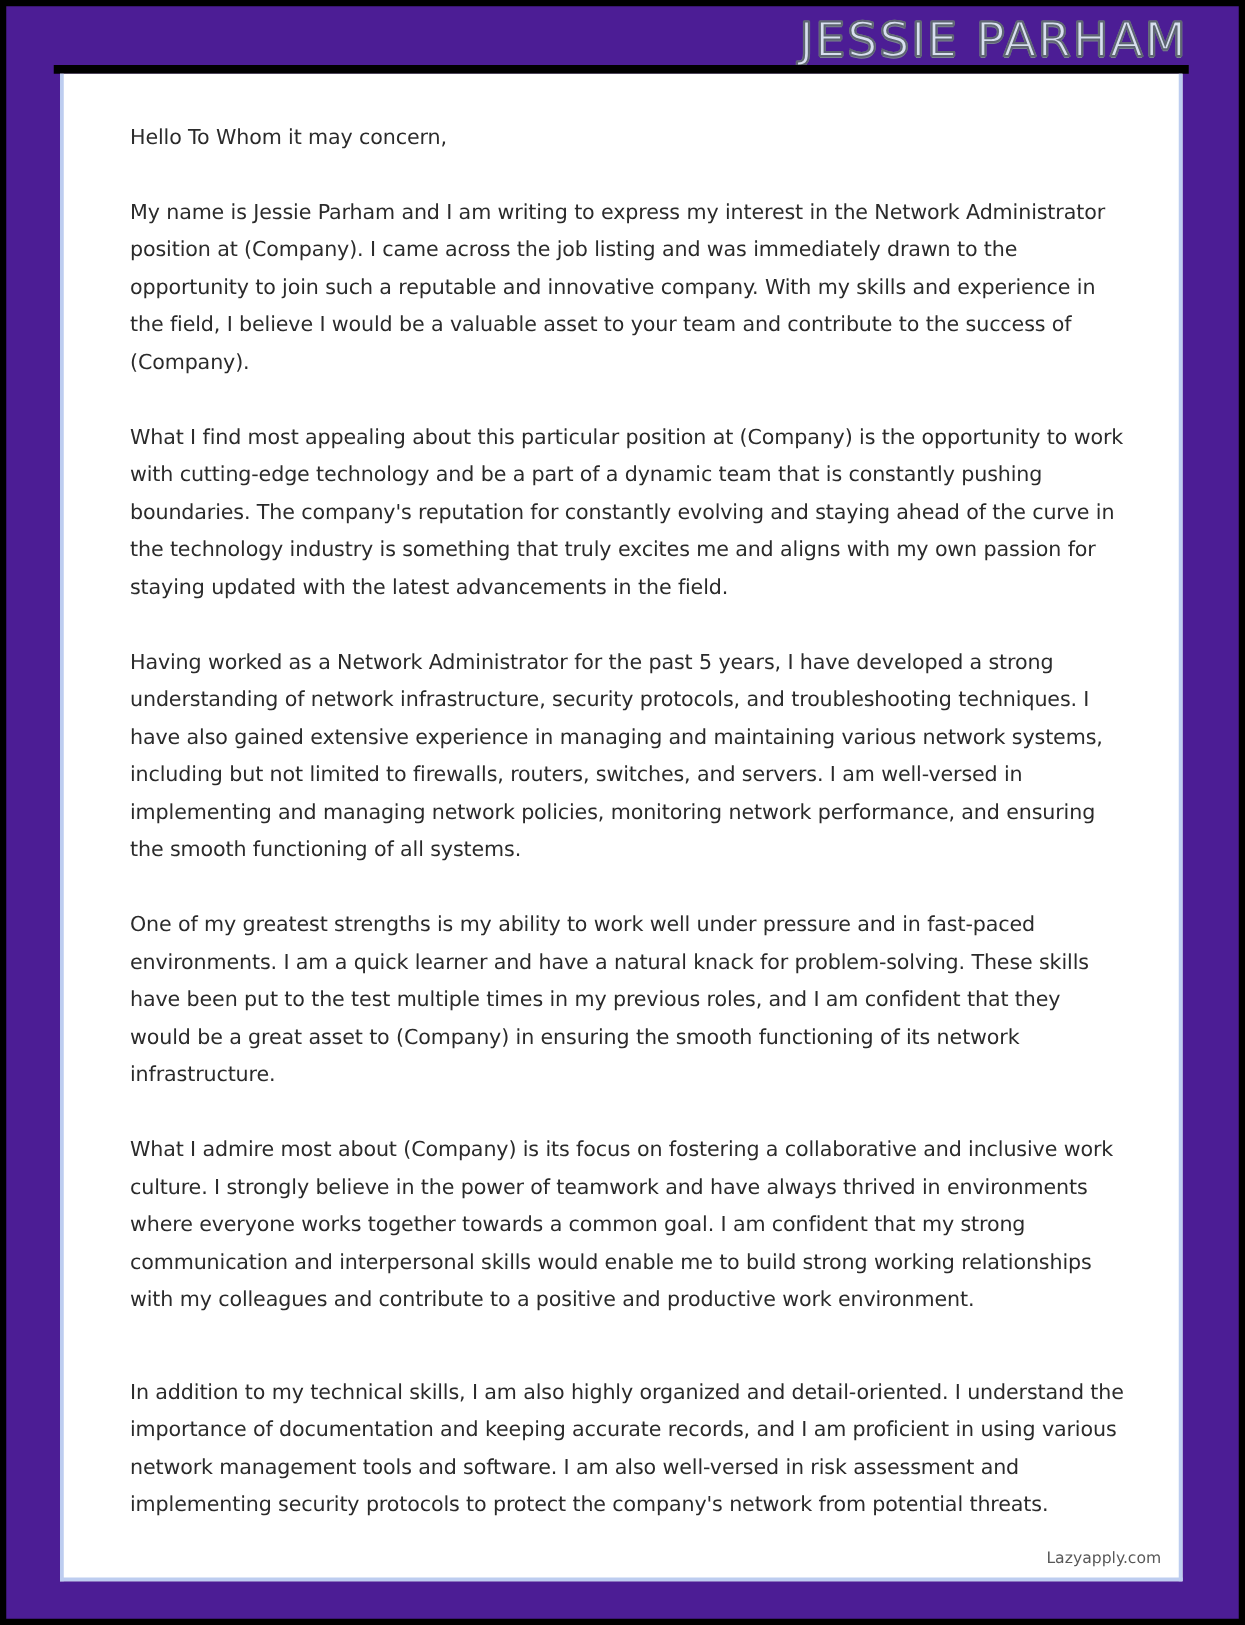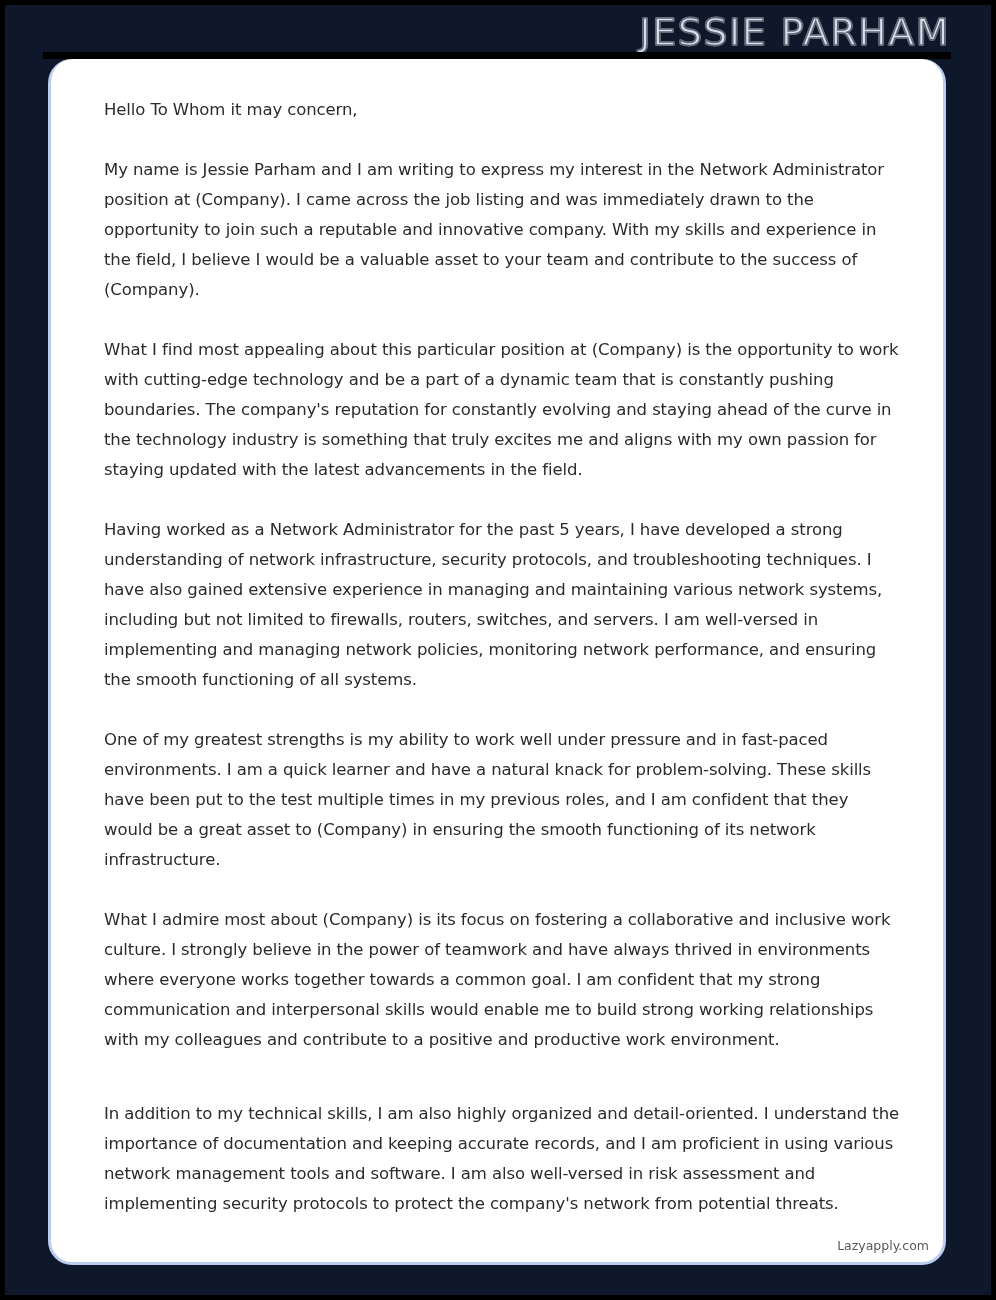--- a/index.html
+++ b/index.html
@@ -22,21 +22,21 @@
     width: 996px;
     height: 1300px;
     background: #000000;
     box-sizing: border-box;
     padding: 5px;
   }
   .page-inner {
     position: relative;
     width: 100%;
     height: 100%;
-    background: #0f172a;
+    background: #4c1d95;
     overflow: hidden;
   }
 
   
   .header-area {
     position: absolute;
     left: 0;
     top: 0;
     width: 100%;
     height: 47px;
@@ -79,21 +79,20 @@
     left: 43px;
     top: 54px;
     width: 898px;
     height: 1206px;
     background: #ffffff;
     box-sizing: border-box;
     border-left: 3px solid #bdcdf0;
     border-right: 3px solid #bdcdf0;
     border-bottom: 3px solid #bdcdf0;
     overflow: hidden;
-    border-radius: 24px;
   }
 
   .letter-body {
     position: absolute;
     left: 53px;
     top: 36px;
     width: 797px;
   }
 
   .letter-paragraph {

